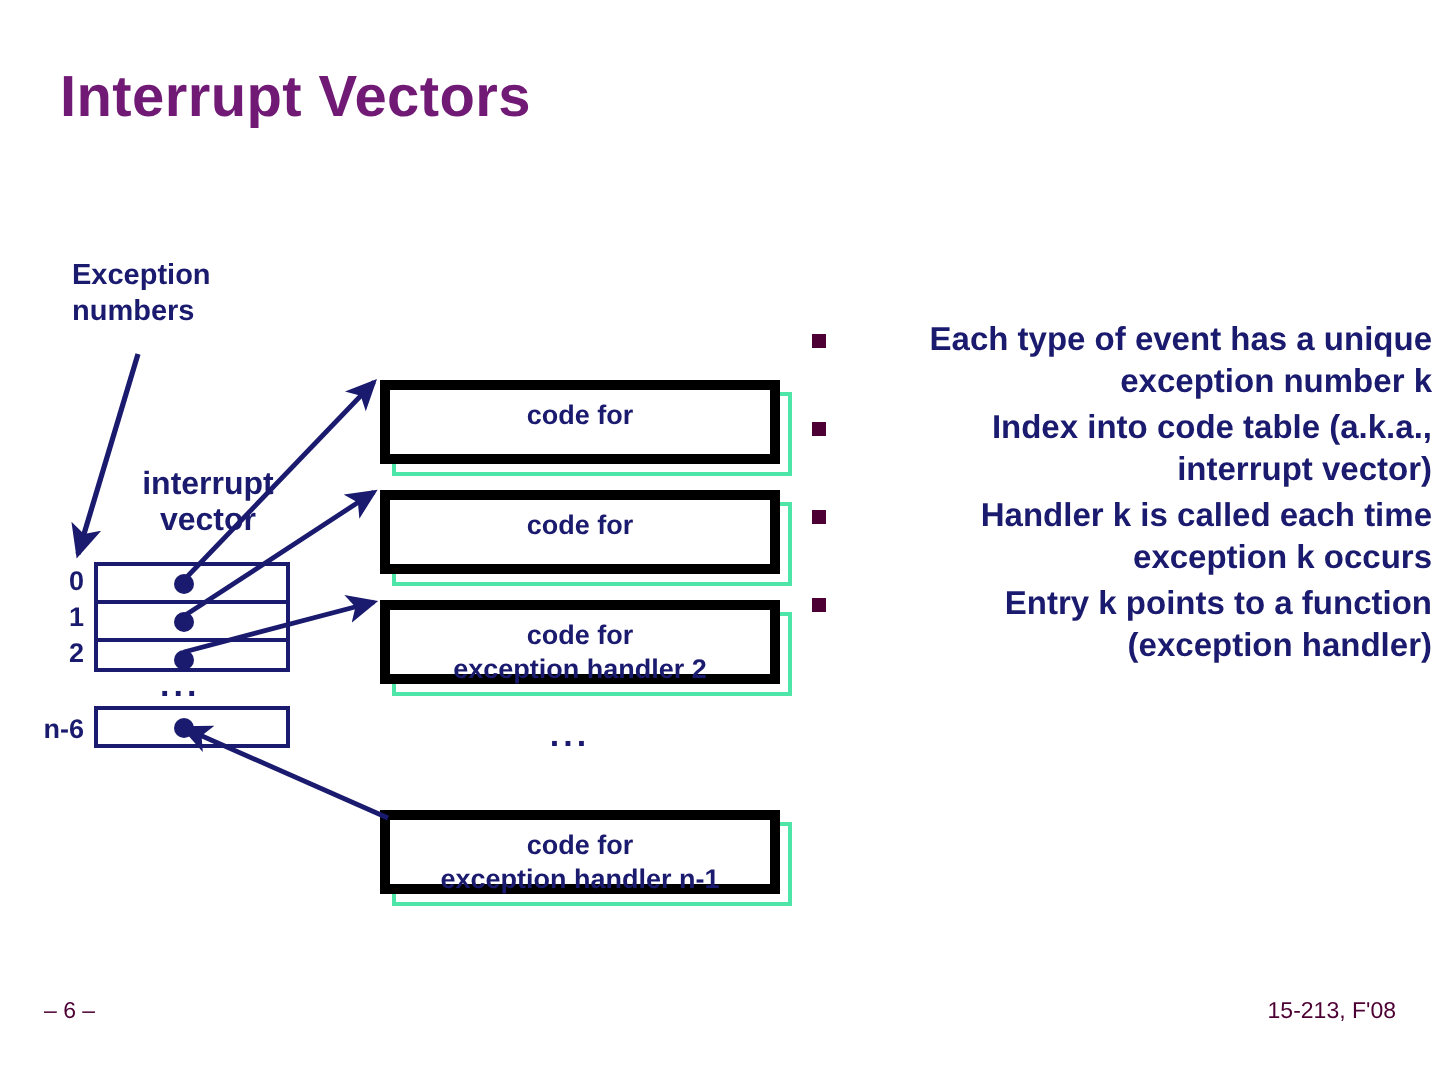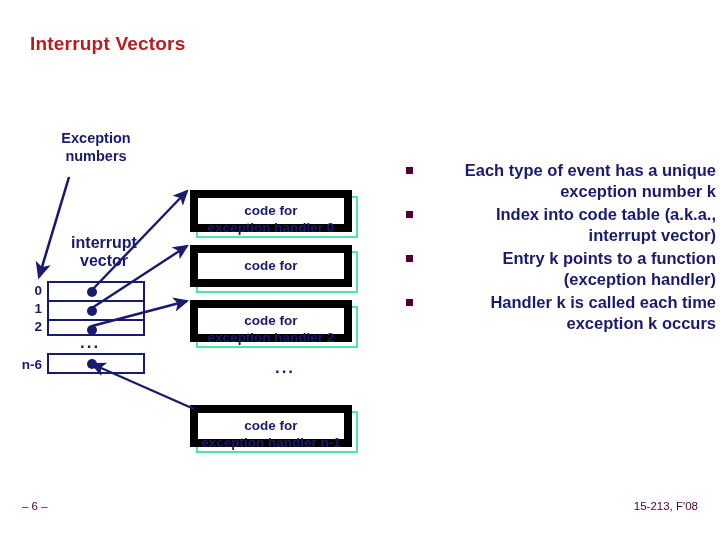--- a/index.html
+++ b/index.html
@@ -20,32 +20,31 @@
     width: 720px;
     height: 540px;
     background: #ffffff;
   }
 
   
   #slide-title {
     position: absolute;
     left: 30px;
     top: 33px;
-    font-size: 19px;
-    font-weight: bold;
-    color: #b91c1c;
+    font-size: 29px;
+    font-weight: bold;
+    color: #701a75;
     letter-spacing: 0.2px;
     white-space: nowrap;
   }
 
   
   .navy {
     color: #1A1A6E;
     font-weight: bold;
-    text-align: center;
   }
 
   
   #exception-numbers-label {
     position: absolute;
     left: 36px;
     top: 129px;
     font-size: 14.5px;
     line-height: 18px;
     width: 120px;
@@ -131,23 +130,23 @@
     box-sizing: border-box;
   }
   #vector-table-last .vdot {
     left: 38px;
     top: 4px;
   }
 
   
   .code-box {
     position: absolute;
-    width: 162px;
+    width: 200px;
     height: 42px;
-    border: 8px solid #000000;
+    border: 5px solid #000000;
     background: #ffffff;
     box-sizing: border-box;
     box-shadow: 6px 6px 0 -2px #ffffff, 6px 6px 0 0 #4DE6A8;
     z-index: 3;
   }
   .code-box .code-text {
     position: absolute;
     left: 0; right: 0;
     top: 4px;
     text-align: center;
@@ -258,21 +257,20 @@
 
   <div id="vector-ellipsis">...</div>
 
   <div id="vector-table-last">
     <span class="vdot"></span>
   </div>
 
   <div class="code-box" id="code-box-0">
     <div class="code-text">
       <span>code for</span><br>
-      <span>exception handler 0</span>
     </div>
   </div>
   <div class="code-box" id="code-box-1">
     <div class="code-text">
       <span>code for</span><br>
     </div>
   </div>
   <div class="code-box" id="code-box-2">
     <div class="code-text">
       <span>code for</span><br>
@@ -311,24 +309,24 @@
     <div class="bullet-item">
       <span class="bullet-marker"></span>
       <span>Each type of event has a unique exception number k</span>
     </div>
     <div class="bullet-item">
       <span class="bullet-marker"></span>
       <span>Index into code table (a.k.a., interrupt vector)</span>
     </div>
     <div class="bullet-item">
       <span class="bullet-marker"></span>
-      <span>Entry k points to a function (exception handler)</span>
+      <span>Handler k is called each time exception k occurs</span>
     </div>
     <div class="bullet-item">
       <span class="bullet-marker"></span>
-      <span>Handler k is called each time exception k occurs</span>
+      <span>Entry k points to a function (exception handler)</span>
     </div>
   </div>
 
   <div id="footer-left">– 6 –</div>
   <div id="footer-right">15-213, F'08</div>
 
 </div>
 
 </body></html>

